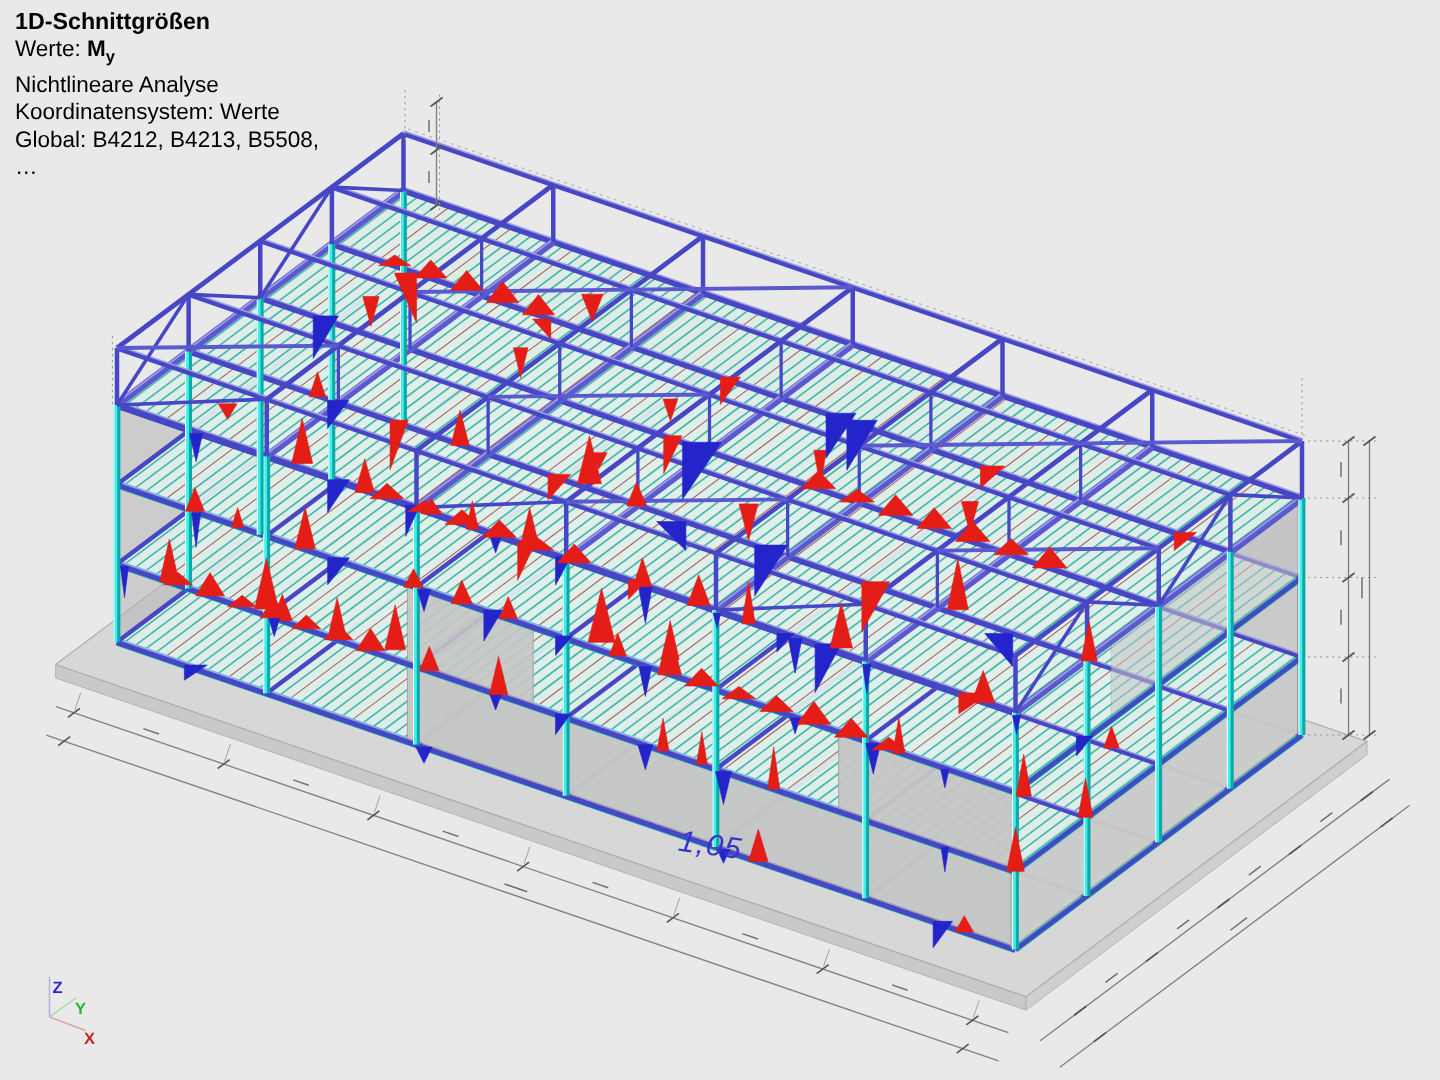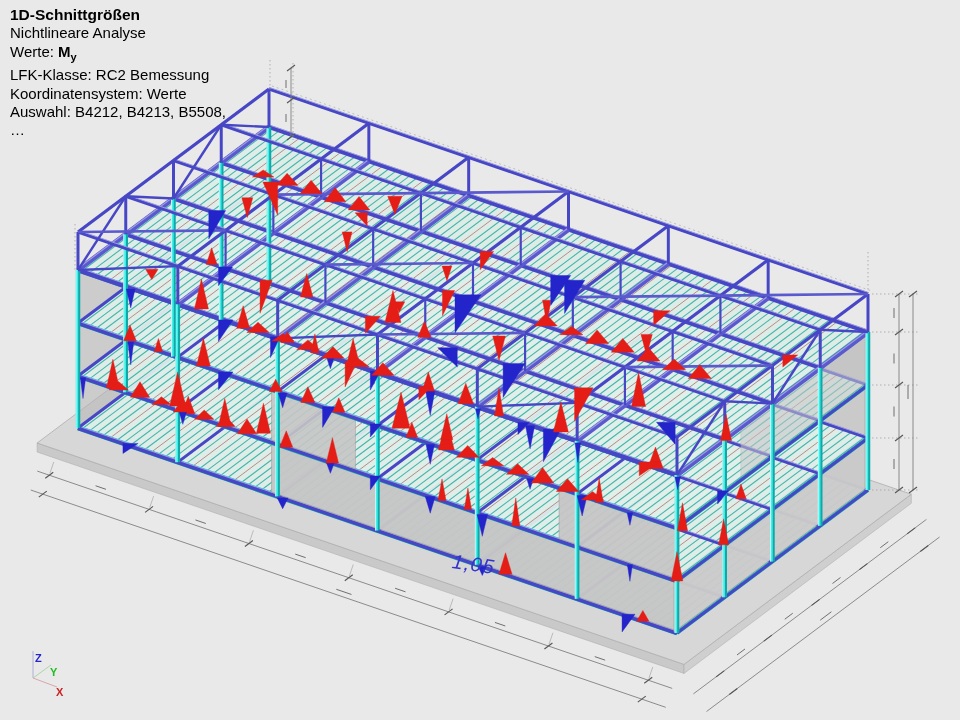--- a/index.html
+++ b/index.html
@@ -886,25 +886,24 @@
         <line x1="270" y1="60" x2="270" y2="95" stroke="#9a9a9a" stroke-width="0.7" stroke-dasharray="1.5,2.5"></line>
         <line x1="293" y1="63" x2="293" y2="140" stroke="#9a9a9a" stroke-width="0.7" stroke-dasharray="1.5,2.5"></line>
         <line x1="75" y1="224" x2="75" y2="272" stroke="#9a9a9a" stroke-width="0.7" stroke-dasharray="1.5,2.5"></line>
         <line x1="868" y1="252" x2="868" y2="296" stroke="#9a9a9a" stroke-width="0.7" stroke-dasharray="1.5,2.5"></line>
         <line x1="272" y1="86" x2="872" y2="291" stroke="#ababab" stroke-width="0.7" stroke-dasharray="2,3"></line>
       </g>
     </svg>
 
   <div class="info">
     <div class="t">1D-Schnittgrößen</div>
+    <div><span>Werte:</span>&nbsp;<b><span>M</span><sub>y</sub></b></div>
     <div>Nichtlineare Analyse</div>
-    <div><span>Werte:</span>&nbsp;<b><span>M</span><sub>y</sub></b></div>
-    <div>LFK-Klasse: RC2 Bemessung</div>
     <div>Koordinatensystem: Werte</div>
-    <div>Auswahl: B4212, B4213, B5508,</div>
+    <div>Global: B4212, B4213, B5508,</div>
     <div>…</div>
   </div>
 
   <div class="scalelabel">1,05</div>
 
   <svg class="axis" width="60" height="60">
     <line x1="15" y1="38" x2="15" y2="11" stroke="#b0b0d8"></line>
     <line x1="15" y1="38" x2="33" y2="25" stroke="#a8d8a8"></line>
     <line x1="15" y1="38" x2="39" y2="47" stroke="#d8a8a8"></line>
     <text x="17" y="22" font-size="11" font-weight="bold" fill="#2525cc">Z</text>

